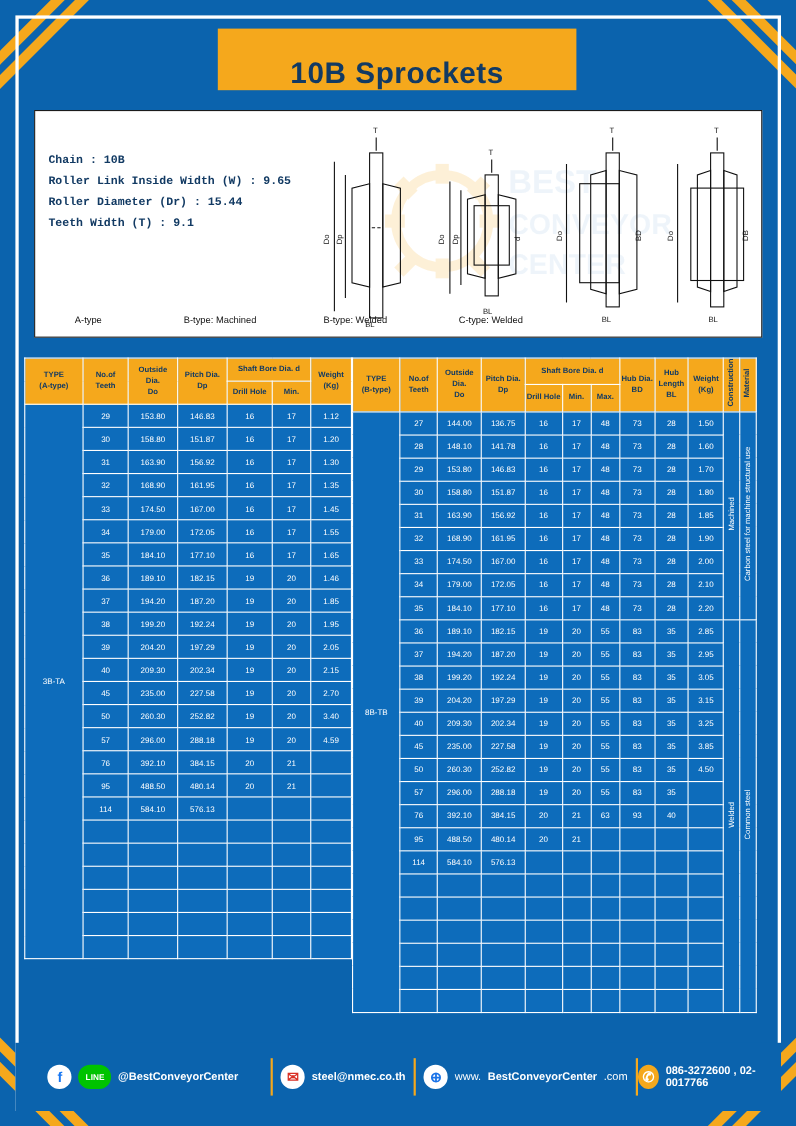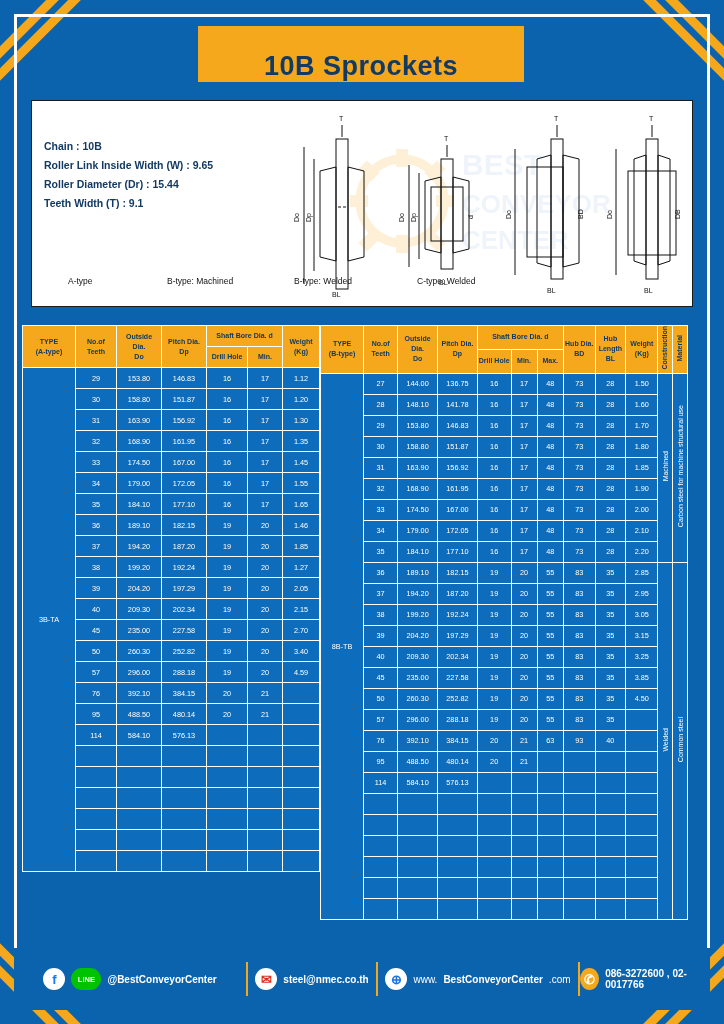--- a/index.html
+++ b/index.html
@@ -37,30 +37,30 @@
   }
   .title-bar span{
     color:#123a63;font-size:27px;font-weight:bold;letter-spacing:.5px;margin-top:24px;
   }
   
   .spec-box{
     position:absolute;left:31px;top:100px;width:662px;height:207px;
     background:#ffffff;border:1px solid #1b1b1b;box-sizing:border-box;
   }
   .spec-list{
-    position:absolute;left:12px;top:36px;color:#123a63;font-size:10.5px;font-weight:bold;line-height:19px;
+    position:absolute;left:12px;top:36px;color:#123a63;font-size:10.5px;font-weight:bold;line-height:19px;font-family:Liberation Mono, monospace;
   }
   .spec-list div{white-space:nowrap;}
   .watermark{
     position:absolute;left:300px;top:30px;width:300px;height:150px;opacity:.17;
     pointer-events:none;
   }
   .drawings{position:absolute;left:240px;top:6px;width:420px;height:200px;}
   .dcap{
-    position:absolute;bottom:20px;font-size:8.5px;color:#111;text-align:left;white-space:nowrap;
+    position:absolute;bottom:10px;font-size:8.5px;color:#111;text-align:left;white-space:nowrap;
   }
   
   .tbl-wrap{position:absolute;top:325px;}
   .tbl-wrap.left{left:22px;width:298px;}
   .tbl-wrap.right{left:320px;width:368px;}
   table{border-collapse:collapse;width:100%;background:#0d6cbb;}
   th,td{
     border:1px solid #ffffff;color:#ffffff;font-size:7.3px;text-align:center;
     padding:0;height:20px;font-weight:normal;
   }
@@ -315,21 +315,21 @@
           <td>19</td>
           <td>20</td>
           <td>1.85</td>
         </tr>
         <tr>
           <td>38</td>
           <td>199.20</td>
           <td>192.24</td>
           <td>19</td>
           <td>20</td>
-          <td>1.27</td>
+          <td>1.95</td>
         </tr>
         <tr>
           <td>39</td>
           <td>204.20</td>
           <td>197.29</td>
           <td>19</td>
           <td>20</td>
           <td>2.05</td>
         </tr>
         <tr>

